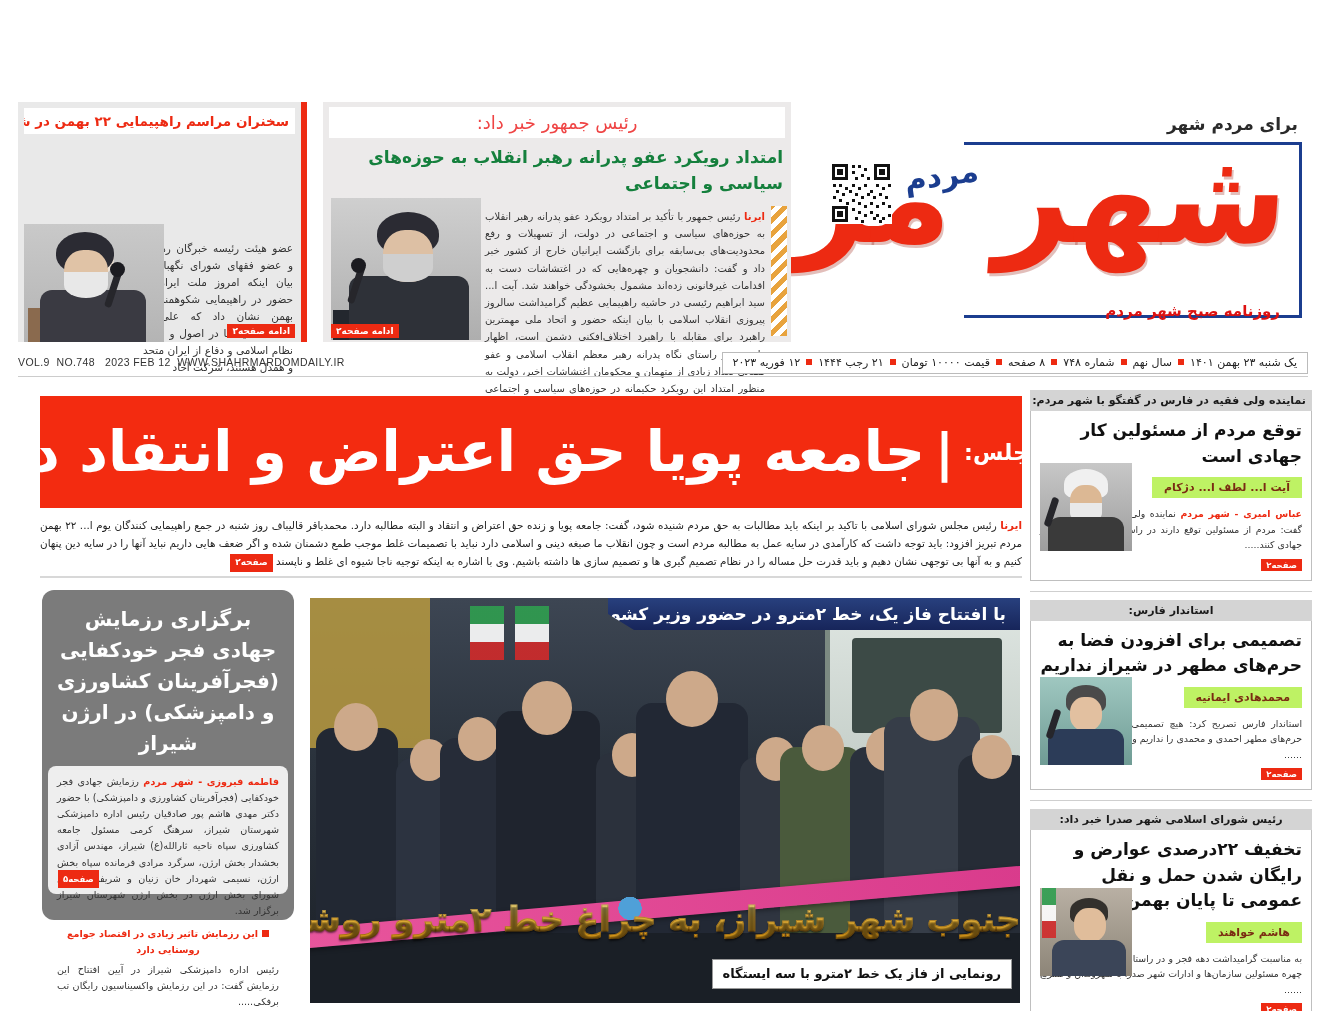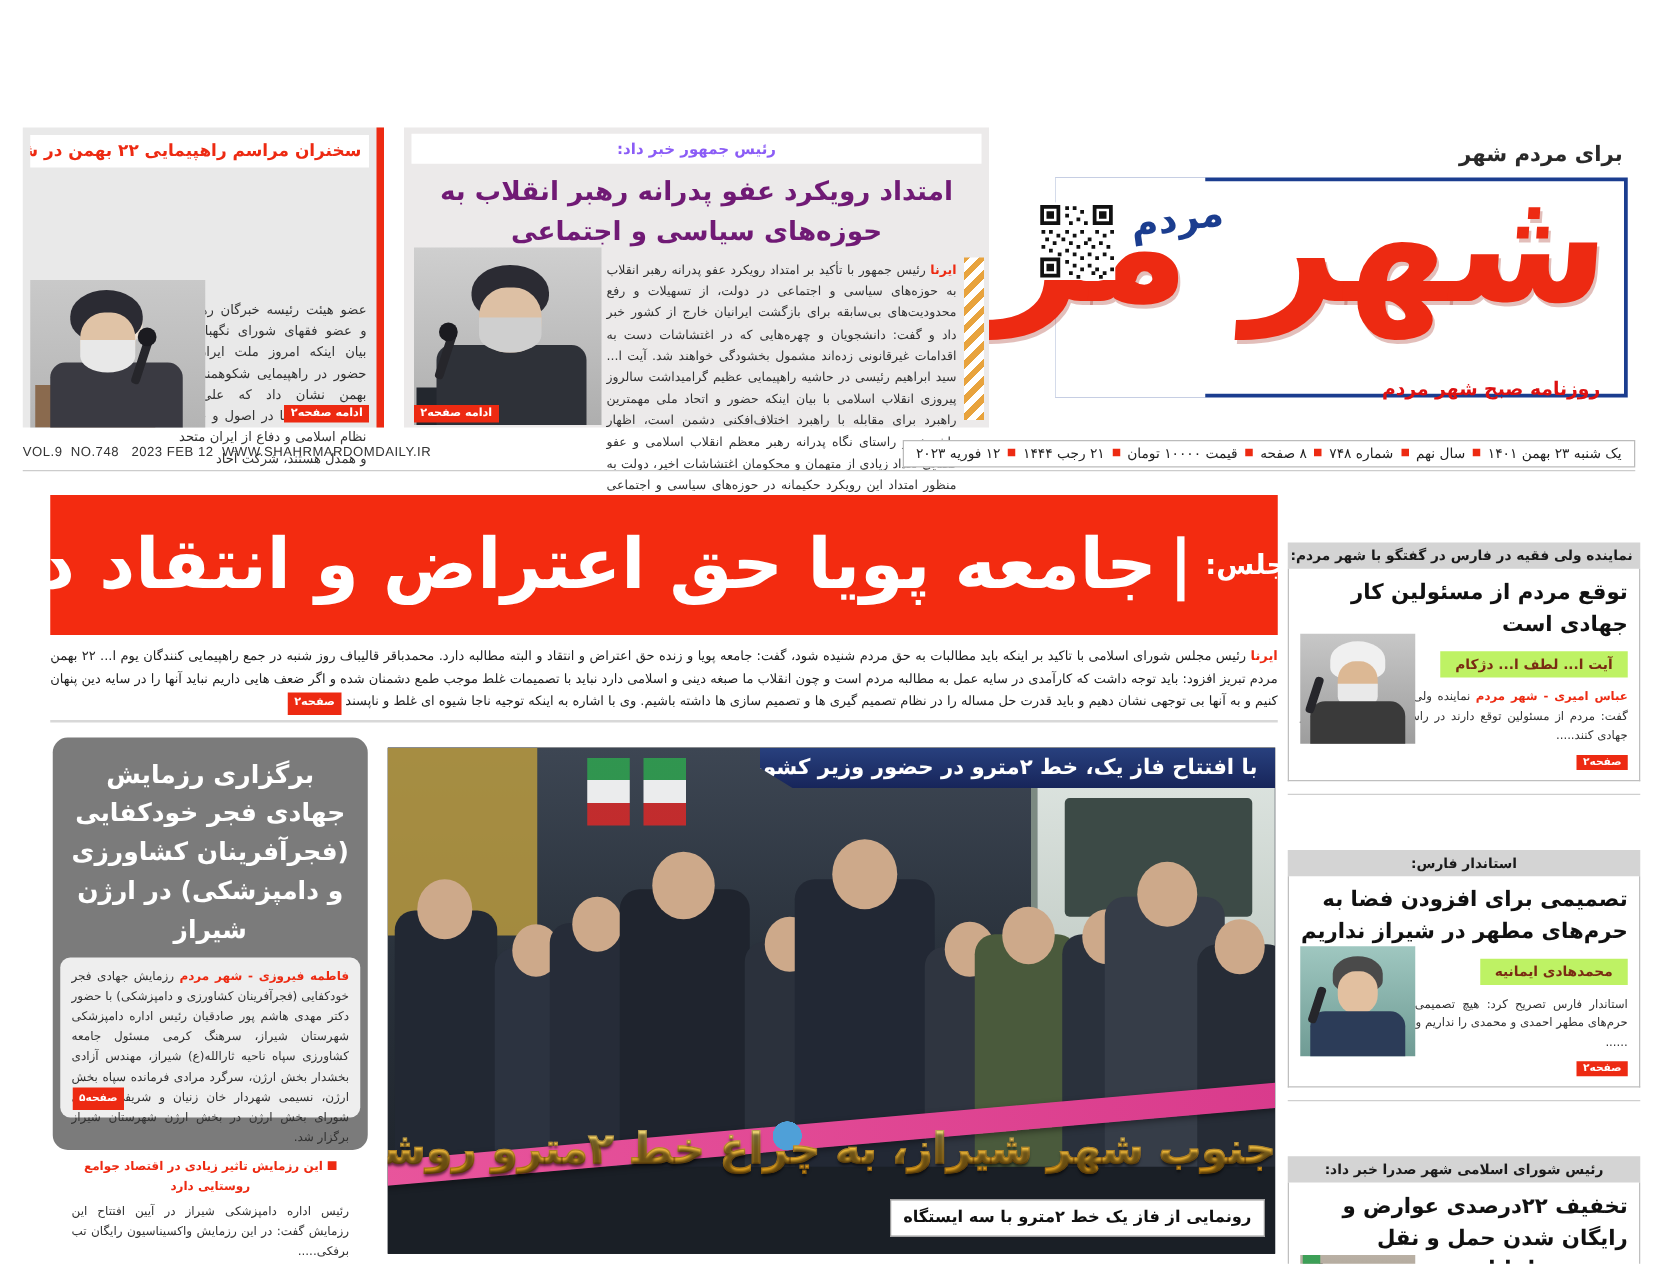--- a/index.html
+++ b/index.html
@@ -80,25 +80,25 @@
   .p-mic{position:absolute;left:86px;top:44px;width:7px;height:40px;background:#26262b;transform:rotate(18deg);border-radius:3px;}
   .p-mic2{position:absolute;left:86px;top:38px;width:15px;height:15px;border-radius:50%;background:#1b1b20;}
   .p-podium{position:absolute;left:4px;bottom:0;width:96px;height:34px;background:#8a6a4e;}
 
   
   .topart2{
     position:absolute;left:305px;top:2px;width:468px;height:240px;
     background:#eceaea;
   }
   .t2-kicker{
-    background:#fff;color:#8b5cf6;font-weight:bold;font-size:12px;
+    background:#fff;color:#ef4444;font-weight:normal;font-size:18px;
     padding:5px;text-align:center;margin:5px 6px 3px 6px;
   }
   .t2-head{
-    font-size:21px;font-weight:bold;text-align:center;color:#701a75;
+    font-size:17px;font-weight:bold;text-align:right;color:#15803d;
     padding:4px 8px 6px;line-height:1.5;
   }
   .t2-body{
     position:absolute;right:26px;top:106px;width:280px;
     font-size:10px;line-height:1.72;color:#333;text-align:justify;direction:rtl;
   }
   .src-red{color:#ED2A12;font-weight:bold;}
   .t2-photo{
     position:absolute;left:8px;top:96px;width:150px;height:142px;
     background:linear-gradient(#cfcfcf,#aeaeae);overflow:hidden;
@@ -250,21 +250,21 @@
   }
   .f-cap.right{right:8px;}
   .f-cap.left{left:8px;}
   .f-cap .pg{font-weight:bold;margin-right:14px;}
 
   
   .sidebar{position:absolute;left:1030px;top:390px;width:282px;height:615px;}
   .sb-item{position:relative;width:282px;background:#fff;margin-bottom:10px;}
   .sb-kicker{
     background:#d4d4d4;color:#1a1a1a;font-size:11px;font-weight:bold;
-    text-align:center;padding:4px 6px;direction:rtl;white-space:nowrap;overflow:hidden;margin-top:44px;
+    text-align:center;padding:4px 6px;direction:rtl;white-space:nowrap;overflow:hidden;
   }
   .sb-box{border:1px solid #bfbfbf;border-top:none;padding:7px 9px 8px;position:relative;min-height:146px;box-sizing:border-box;}
   .sb-head{
     font-size:17px;font-weight:bold;line-height:1.5;color:#111;
     direction:rtl;text-align:right;
   }
   .sb-photo{
     position:absolute;left:9px;width:92px;height:88px;
     background:linear-gradient(#c7c7c7,#9d9d9d);overflow:hidden;
   }

